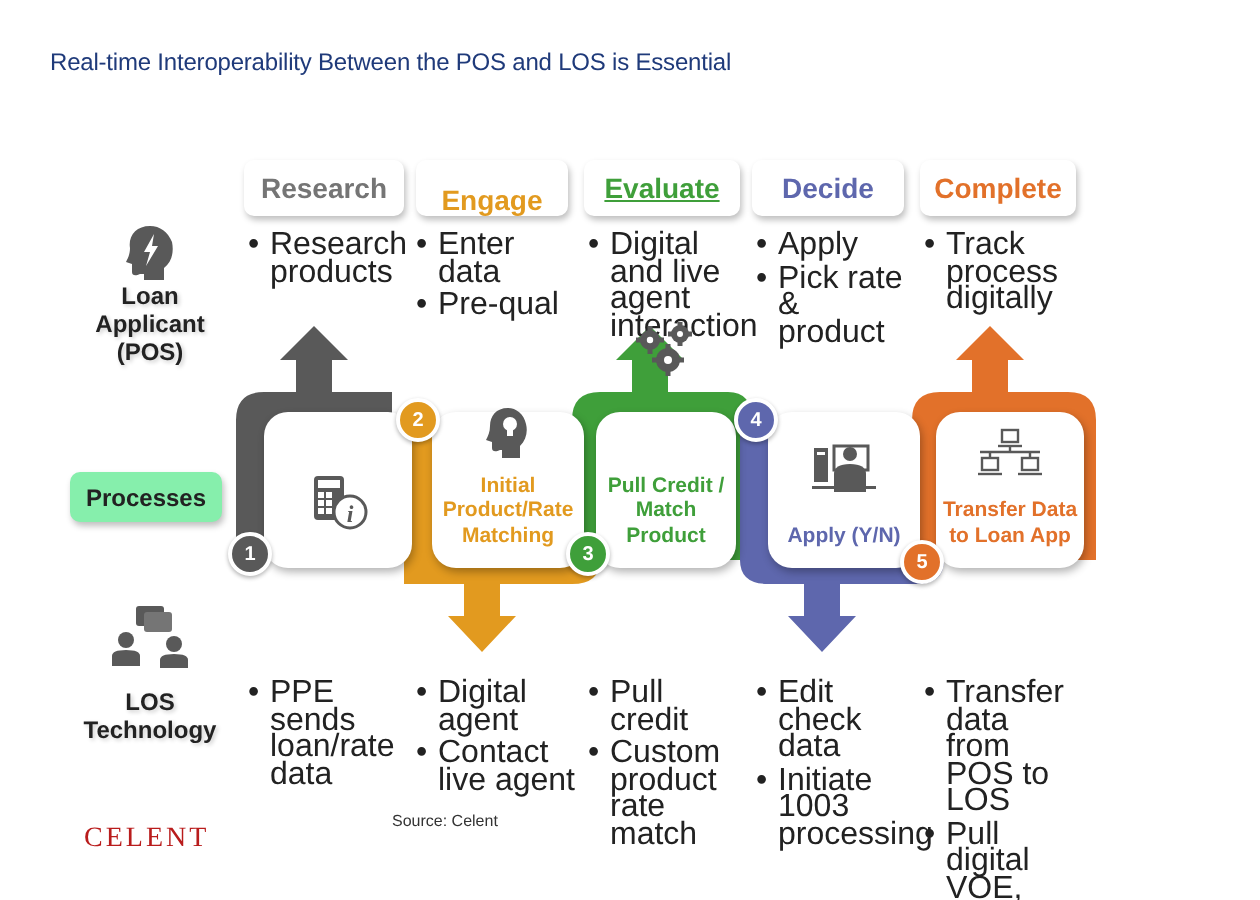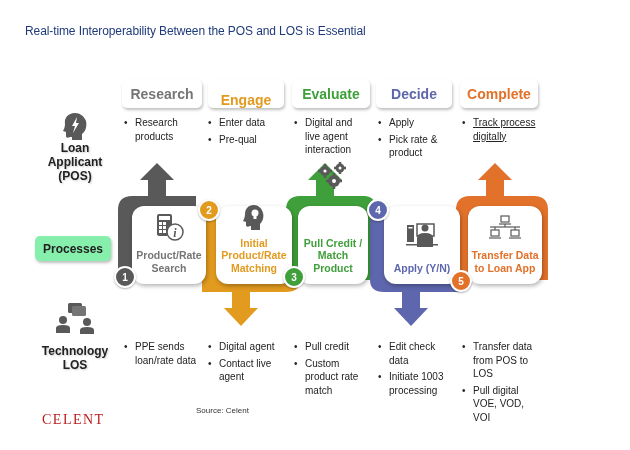--- a/index.html
+++ b/index.html
@@ -1,20 +1,20 @@
 <!DOCTYPE html>
 <html><head>
 <meta charset="utf-8">
 <style>
   html, body { margin: 0; padding: 0; background: #ffffff; }
   body { width: 630px; height: 450px; position: relative; overflow: hidden; font-family: "Liberation Sans", sans-serif; }
   .abs { position: absolute; }
   .title { left: 25px; top: 24px; font-size: 12px; color: #1f3a7a; letter-spacing: -0.1px; }
   .stage { top: 80px; height: 28px; background: #fff; border-radius: 5px; box-shadow: 1px 2px 3px rgba(0,0,0,0.25); font-weight: bold; font-size: 14px; display: flex; align-items: center; justify-content: center; }
-  .bul { font-size: 10px; color: #222; line-height: 13.5px; }
+  .bul { font-size: 16px; color: #222; line-height: 13.5px; }
   .bul ul { margin: 0; padding: 0; list-style: none; }
   .bul li { position: relative; padding-left: 13px; margin-bottom: 3px; }
   .bul li::before { content: "\2022"; position: absolute; left: 2px; top: 0; }
   .rowlabel { font-weight: bold; font-size: 12px; color: #222; text-align: center; line-height: 14px; text-shadow: 1px 1px 2px rgba(0,0,0,0.2); }
   .proc-label-box { left: 35px; top: 236px; width: 76px; height: 25px; background: #86efac; border-radius: 5px; box-shadow: 1px 2px 3px rgba(0,0,0,0.25); font-weight: bold; font-size: 12px; display: flex; align-items: center; justify-content: center; color: #222; }
   .card { background: #fff; border-radius: 12px; box-shadow: 1px 2px 4px rgba(0,0,0,0.3); display: flex; flex-direction: column; align-items: center; justify-content: flex-end; text-align: center; font-weight: bold; font-size: 10.5px; line-height: 12.5px; padding-bottom: 10px; box-sizing: border-box; }
   .num { width: 18px; height: 18px; border-radius: 50%; color: #fff; font-weight: bold; font-size: 10px; display: flex; align-items: center; justify-content: center; border: 2px solid #fff; box-shadow: 0 1px 2px rgba(0,0,0,0.3); }
   .celent { left: 42px; top: 412px; font-size: 14px; color: #b91c1c; letter-spacing: 1.5px; font-family: Liberation Serif, serif; }
   .source { left: 168px; top: 406px; font-size: 8px; color: #333; padding-left: 28px; }
   svg { position: absolute; left: 0; top: 0; }
@@ -53,21 +53,21 @@
   </g>
 </svg>
 
 <div class="abs stage" style="left:122px; width:80px;">
   <span style="color:#757575;">Research</span>
 </div>
 <div class="abs stage" style="left:208px; width:76px;align-items:flex-end;">
   <span style="color:#e29a1f;">Engage</span>
 </div>
 <div class="abs stage" style="left:292px; width:78px;">
-  <span style="color:#3f9f3a;">Evaluate</span>
+  <span style="color:#3f9f3a;text-decoration:underline;">Evaluate</span>
 </div>
 <div class="abs stage" style="left:376px; width:76px;">
   <span style="color:#5e67ad;">Decide</span>
 </div>
 <div class="abs stage" style="left:460px; width:78px;">
   <span style="color:#e2712a;">Complete</span>
 </div>
 
 <div class="abs bul" style="left:122px; top:116px; width:80px;">
   <ul>
@@ -84,21 +84,21 @@
   <ul>
       <li>Digital and live agent interaction</li>
     </ul>
 </div>
 <div class="abs bul" style="left:376px; top:116px; width:76px;">
   <ul>
     <li>Apply</li>
     <li>Pick rate &amp; product</li>
   </ul>
 </div>
-<div class="abs bul" style="left:460px; top:116px; width:90px;text-decoration:underline;">
+<div class="abs bul" style="left:460px; top:116px; width:90px;">
   <ul>
       <li>Track process digitally</li>
     </ul>
 </div>
 
 <div class="abs" style="left:62px; top:112px; width:26px; height:28px;">
   <svg width="26" height="28" viewBox="0 0 26 28" style="position:static;">
     <path d="M13,1 C6,1 2,6 3,12 C3,15 2,17 1,19 L4,20 L4,24 C4,26 6,26 8,25 L10,25 L10,28 L20,28 L20,22 C24,19 25,14 24,9 C22,4 18,1 13,1 Z" fill="#595959"></path>
     <path d="M15,5 L10,14 L13,14 L11,21 L17,11 L14,11 Z" fill="#fff"></path>
   </svg>
@@ -121,21 +121,20 @@
       <rect x="5" y="9" width="3" height="3" fill="#fff"></rect>
         <rect x="9" y="9" width="3" height="3" fill="#fff"></rect>
       <rect x="5" y="13" width="3" height="3" fill="#fff"></rect>
         <rect x="9" y="13" width="3" height="3" fill="#fff"></rect>
       <rect x="5" y="17" width="3" height="3" fill="#fff"></rect>
         <rect x="9" y="17" width="3" height="3" fill="#fff"></rect>
       <circle cx="21" cy="19" r="8" fill="#fff" stroke="#595959" stroke-width="1.5"></circle>
       <text x="21" y="24" font-size="12" font-style="italic" font-family="Liberation Serif, serif" fill="#595959" text-anchor="middle">i</text>
     </svg>
   </div>
-  <div style="width:66px;">Product/Rate Search</div>
 </div>
 <div class="abs num" style="left:114px; top:266px; background:#595959;">
     <span>1</span>
   </div>
 
 <div class="abs card" style="left:216px; top:206px; width:76px; height:78px; color:#e29a1f;">
   <div style="margin-bottom:4px;">
     <svg width="22" height="26" viewBox="0 0 22 26" style="position:static;">
       <path d="M11,1 C5,1 2,5 2,10 C2,13 1,15 0,17 L3,18 L3,21 C3,23 5,23 7,22 L8,22 L8,26 L17,26 L17,20 C20,17 21,13 20,9 C19,4 15,1 11,1 Z" fill="#595959"></path>
       <circle cx="12" cy="9" r="3.5" fill="#fff"></circle>
@@ -219,22 +218,22 @@
   <svg width="46" height="32" viewBox="0 0 46 32" style="position:static;">
     <rect x="14" y="1" width="14" height="10" rx="1.5" fill="#595959"></rect>
     <rect x="18" y="4" width="14" height="10" rx="1.5" fill="#757575"></rect>
     <circle cx="9" cy="18" r="4" fill="#595959"></circle>
     <path d="M2,31 L2,26 Q2,23 9,23 Q16,23 16,26 L16,31 Z" fill="#595959"></path>
     <circle cx="33" cy="20" r="4" fill="#595959"></circle>
     <path d="M26,32 L26,28 Q26,25 33,25 Q40,25 40,28 L40,32 Z" fill="#595959"></path>
   </svg>
 </div>
 <div class="abs rowlabel" style="left:30px; top:344px; width:90px;">
+  <div>LOS</div>
   <div>Technology</div>
-  <div>LOS</div>
 </div>
 
 <div class="abs bul" style="left:122px; top:340px; width:78px;">
   <ul>
       <li>PPE sends loan/rate data</li>
     </ul>
 </div>
 <div class="abs bul" style="left:206px; top:340px; width:84px;">
   <ul>
     <li>Digital agent</li>

